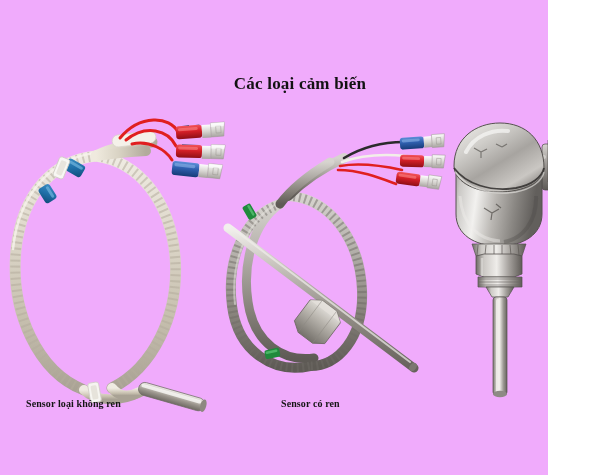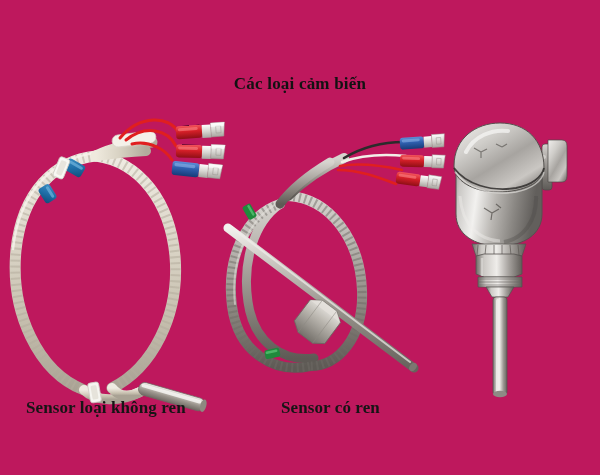--- a/index.html
+++ b/index.html
@@ -2,42 +2,42 @@
 <html><head>
 <meta charset="utf-8">
 <style>
   html, body {
     margin: 0;
     padding: 0;
     background: #ffffff;
   }
   #page {
     position: relative;
-    width: 600px;
+    width: 548px;
     height: 475px;
-    background: #be185d;
+    background: #f0abfc;
     overflow: hidden;
     font-family: "Liberation Serif", "DejaVu Serif", serif;
   }
 
   
   .title {
     position: absolute;
     left: 0;
     top: 74px;
     width: 600px;
     text-align: center;
     font-size: 17px;
     font-weight: bold;
     color: #121212;
     letter-spacing: .2px;
   }
   .caption {
     position: absolute;
-    font-size: 17px;
+    font-size: 10px;
     font-weight: bold;
     color: #151515;
     white-space: nowrap;
     letter-spacing: .1px;
   }
   #cap-left  { left: 26px;  top: 398px; }
   #cap-mid   { left: 281px; top: 398px; text-align: center; }
   #cap-right { left: 382px; top: 398px; }
 
   

